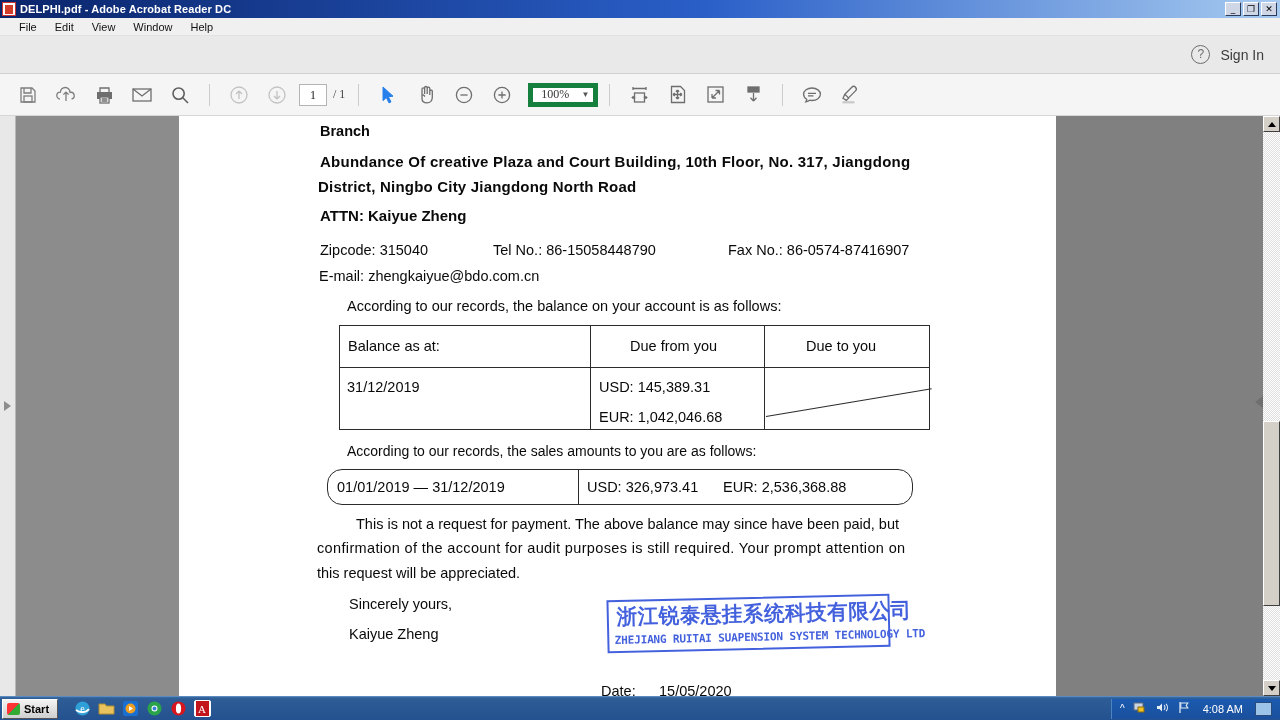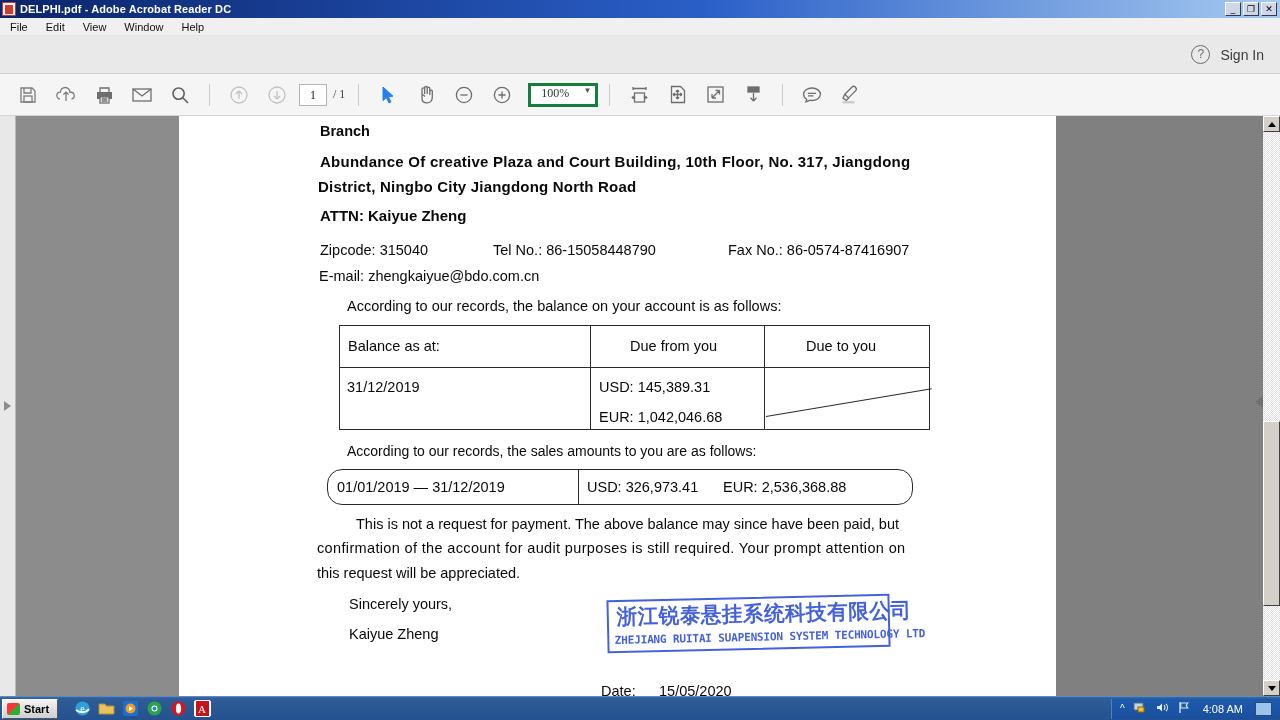--- a/index.html
+++ b/index.html
@@ -37,21 +37,21 @@
     border: 1px solid #fff; border-right-color: #2a3b5e; border-bottom-color: #2a3b5e;
     font-size: 9px; color: #000; line-height: 12px; text-align: center;
     font-family: "DejaVu Sans", sans-serif;
   }
 
   
   #menubar {
     height: 18px; width: 100%;
     background: #f0f0f0;
     border-bottom: 1px solid #e2e2e2;
-    display: flex; align-items: center; padding-left: 1px;
+    display: flex; align-items: center; padding-left: 10px;
   }
   #menubar span {
     font-size: 11px; color: #111; padding: 0 9px; line-height: 16px;
   }
 
   
   #tabrow {
     height: 38px; width: 100%;
     background: #e9e9e9;
     border-bottom: 1px solid #d0d0d0;
@@ -97,22 +97,22 @@
   #pagebox {
     display: flex; align-items: center; gap: 6px; margin: 0 2px;
   }
   #pagenum {
     width: 28px; height: 22px; border: 1px solid #b4b4b4; background: #fff;
     font-size: 12px; text-align: center; color: #222; line-height: 20px;
     font-family: "Liberation Serif", serif;
   }
   #pagetot { font-size: 12px; color: #444; font-family: "Liberation Serif", serif; }
   #zoombox {
-    width: 70px; height: 24px; border: 3px solid #15803d; background: #fff;
-    display: flex; margin-left: 6px; position: relative;
+    width: 70px; height: 24px; border: 5px solid #15803d; background: #fff;
+    display: flex; align-items: center; margin-left: 6px; position: relative;
   }
   #zoombox .zv {
     flex: 1; text-align: center; font-size: 12px; color: #333;
     font-family: "Liberation Serif", serif;
   }
   #zoombox .zc {
     width: 16px; text-align: center; font-size: 8px; color: #555;
   }
 
   

